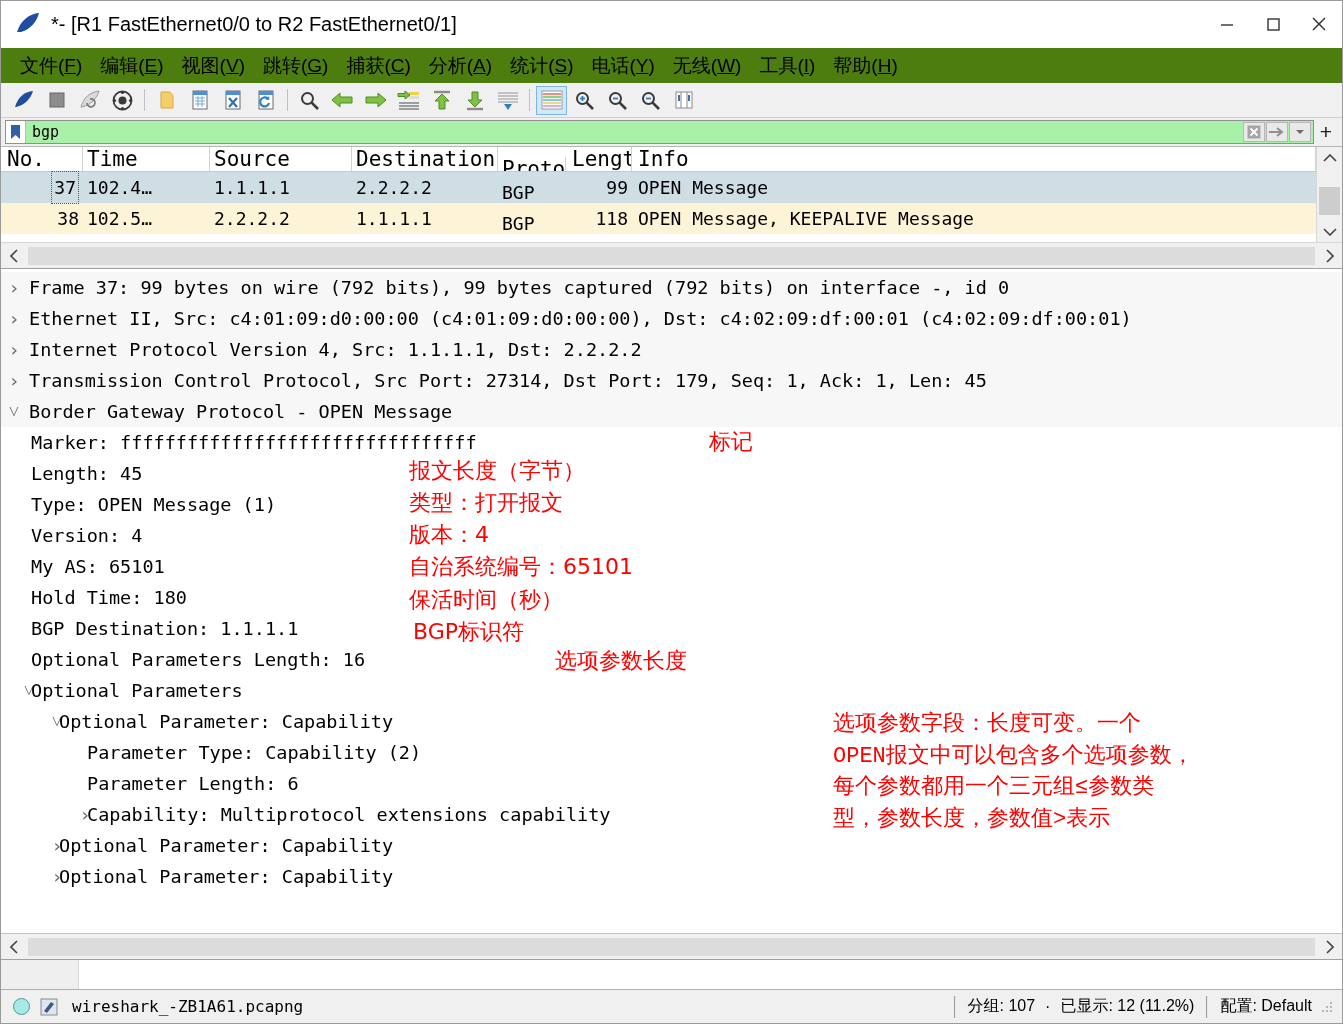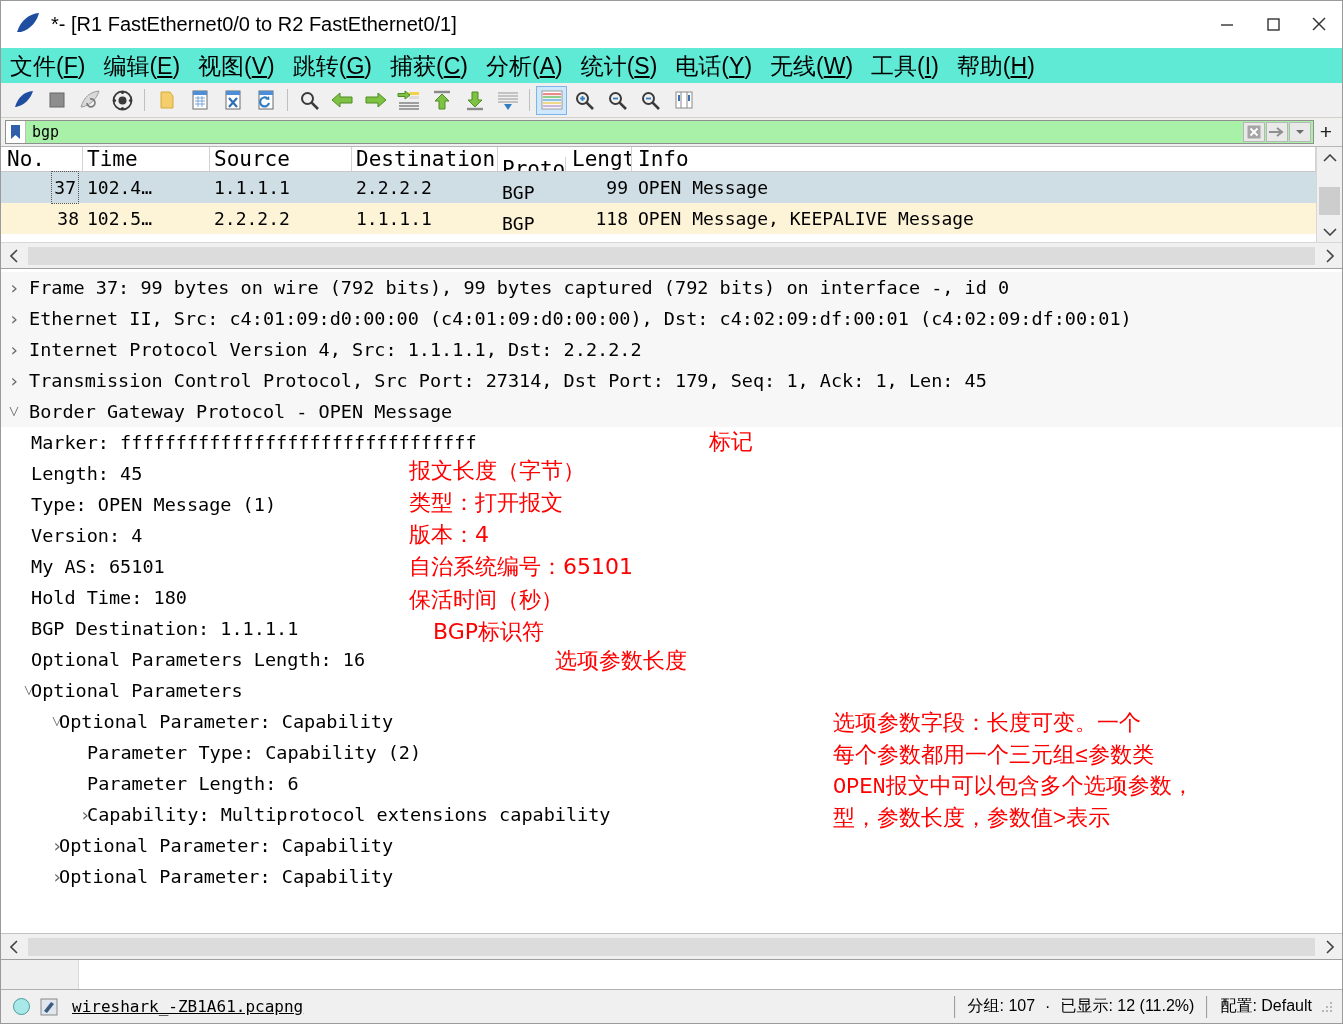--- a/index.html
+++ b/index.html
@@ -47,25 +47,26 @@
   .wincontrols .wbtn {
     width: 46px; height: 47px;
     display: flex; align-items: center; justify-content: center;
     background: #ffffff;
   }
   .wbtn svg { display:block; }
 
   
   .menubar {
     height: 35px;
-    background: #5eead4;
+    background: #4d7c0f;
     display: flex;
     align-items: center;
-    flex: 0 0 auto;
-    font-size: 23px;
+    padding-left: 10px;
+    flex: 0 0 auto;
+    font-size: 19px;
   }
   .menubar .mi {
     padding: 0 9px;
     color: #000;
     white-space: nowrap;
     line-height: 20px;
   }
   .menubar .mi u { text-decoration: underline; }
 
   
@@ -284,21 +285,21 @@
     height: 34px;
     flex: 0 0 auto;
     background: #f0f0f0;
     border-top: 1px solid #b0b0b0;
     display: flex;
     align-items: center;
     font-family: "DejaVu Sans Mono", monospace;
     font-size: 16px;
     color: #000;
   }
-  .sb-left { display:flex; align-items:center; padding-left: 12px; text-decoration: underline; }
+  .sb-left { display:flex; align-items:center; padding-left: 12px; }
   .sb-circle {
     width: 17px; height: 17px; border-radius: 50%;
     background: #a8e8e8; border: 1px solid #4c9a9a;
     margin-right: 10px;
   }
   .sb-file { margin-left: 14px; white-space: nowrap; }
   .sb-right { margin-left:auto; display:flex; align-items:center; padding-right: 8px; }
   .sb-sep { width: 2px; height: 22px; border-left:1px solid #9d9d9d; border-right:1px solid #e8e8e8; margin: 0 12px; }
   .sb-txt { white-space:nowrap; font-family:"Liberation Sans", sans-serif; font-size:16px; }
   .grip { width: 14px; height: 14px; margin-left: 8px; opacity:.55; }
@@ -689,27 +690,27 @@
         <span class="tlabel">Optional Parameter: Capability</span>
       </div>
     </div>
 
     <div class="annot" style="left:678px; top:157px;margin-left:30px;">标记</div>
     <div class="annot" style="left:408px; top:186px;">报文长度（字节）</div>
     <div class="annot" style="left:408px; top:218px;">类型：打开报文</div>
     <div class="annot" style="left:408px; top:250px;">版本：4</div>
     <div class="annot" style="left:408px; top:282px;">自治系统编号：65101</div>
     <div class="annot" style="left:408px; top:315px;">保活时间（秒）</div>
-    <div class="annot" style="left:432px; top:347px;">BGP标识符</div>
+    <div class="annot" style="left:412px; top:347px;">BGP标识符</div>
     <div class="annot" style="left:554px; top:376px;">选项参数长度</div>
 
     <div class="annot-block" style="left:832px; top:440px;">
       <div>选项参数字段：长度可变。一个</div>
+      <div>OPEN报文中可以包含多个选项参数，</div>
       <div>每个参数都用一个三元组≤参数类</div>
-      <div>OPEN报文中可以包含多个选项参数，</div>
       <div>型，参数长度，参数值&gt;表示</div>
     </div>
   </div>
 
   <div class="detail-hscroll">
     <div class="hs-arrow">
       <svg width="9" height="14" viewBox="0 0 9 14">
           <path d="M7 1 L1 7 L7 13" fill="none" stroke="#444" stroke-width="1.6"></path>
         </svg>
     </div>

